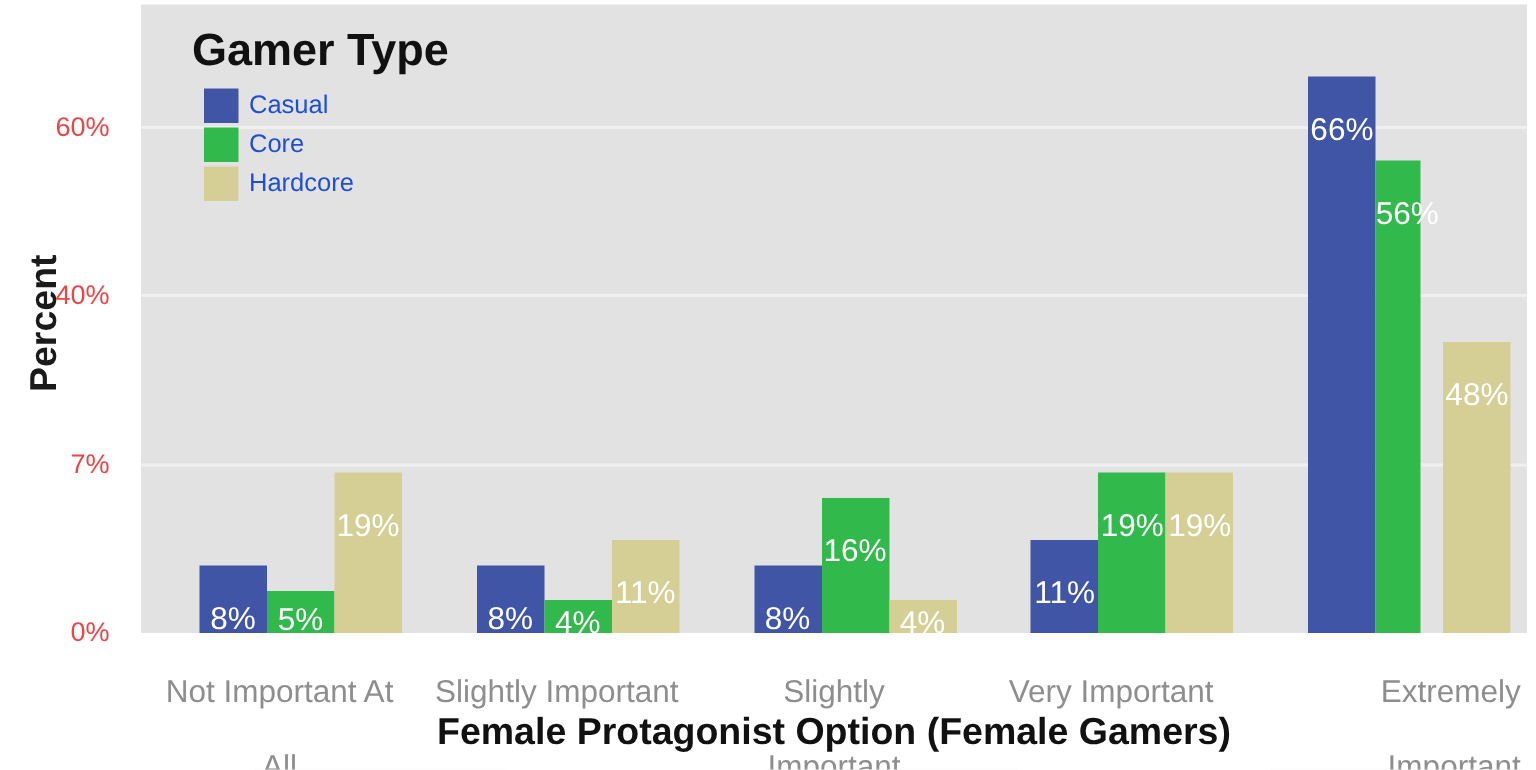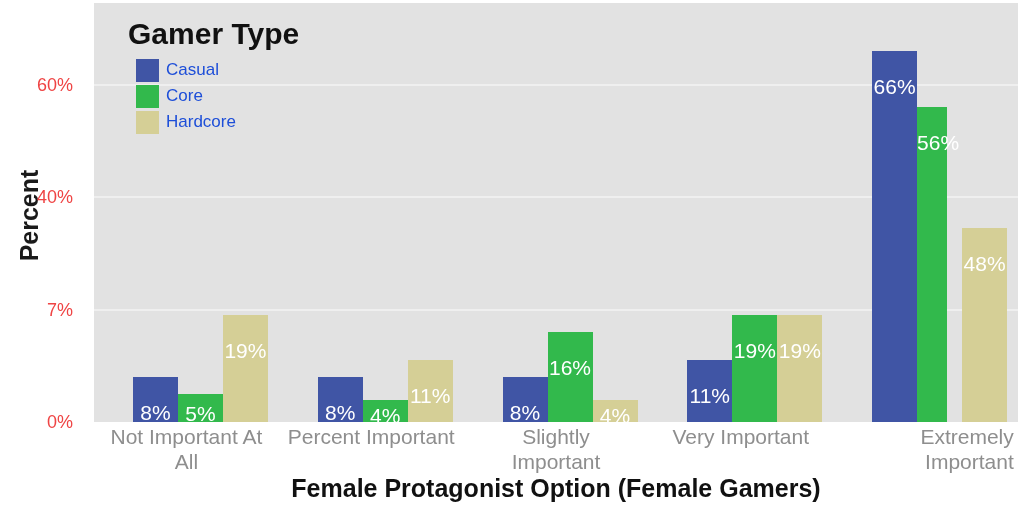--- a/index.html
+++ b/index.html
@@ -128,21 +128,21 @@
     height: 50px;
   }
   .xtick {
     position: absolute;
     top: 0;
     text-align: center;
     font-size: 21px;
     line-height: 25px;
     color: #8e8e8e;
   }
-  .xtick div { white-space: nowrap; }
+  .xtick div { white-space: nowrap; margin-top: 25px; }
 
   
   #xlabel {
     position: absolute;
     left: 94px;
     top: 474px;
     width: 924px;
     text-align: center;
     font-size: 25px;
     font-weight: bold;
@@ -239,21 +239,21 @@
         </div>
     </div>
   </div>
 
   <div id="xticks">
       <div class="xtick" style="left: 0px; width: 184.8px;">
         <div>Not Important At</div>
         <div>All</div>
       </div>
       <div class="xtick" style="left: 184.8px; width: 184.8px;">
-        <div>Percent Important</div>
+        <div>Slightly Important</div>
       </div>
       <div class="xtick" style="left: 369.6px; width: 184.8px;">
         <div>Slightly</div>
         <div>Important</div>
       </div>
       <div class="xtick" style="left: 554.4px; width: 184.8px;">
         <div>Very Important</div>
       </div>
       <div class="xtick" style="left: 735px; width: 184.8px; text-align: right;">
         <div>Extremely</div>

